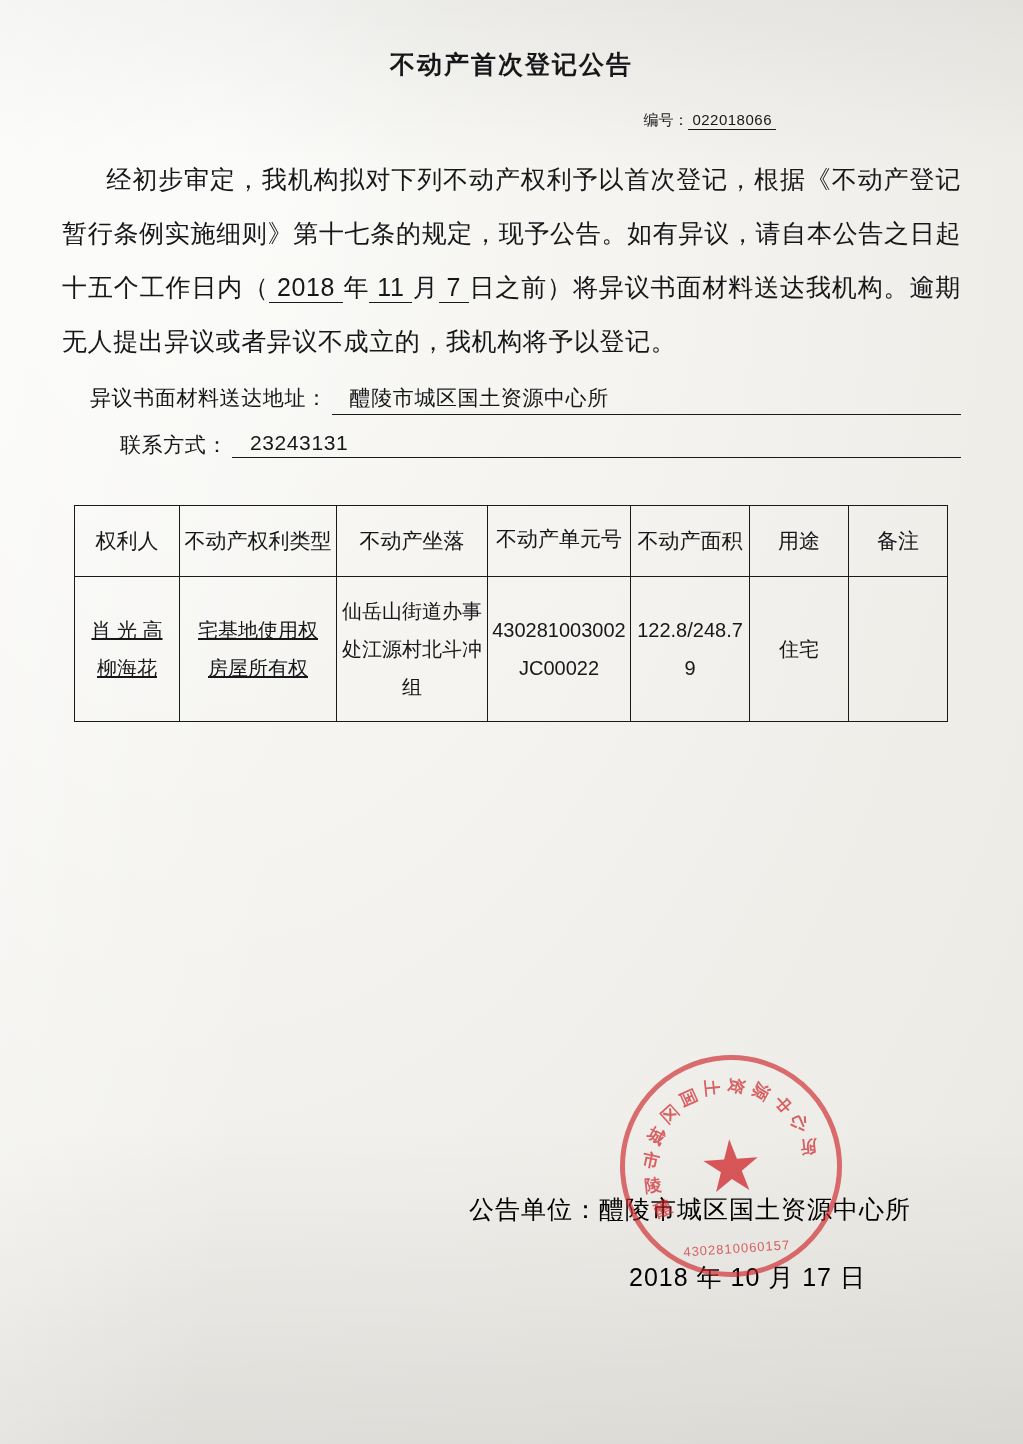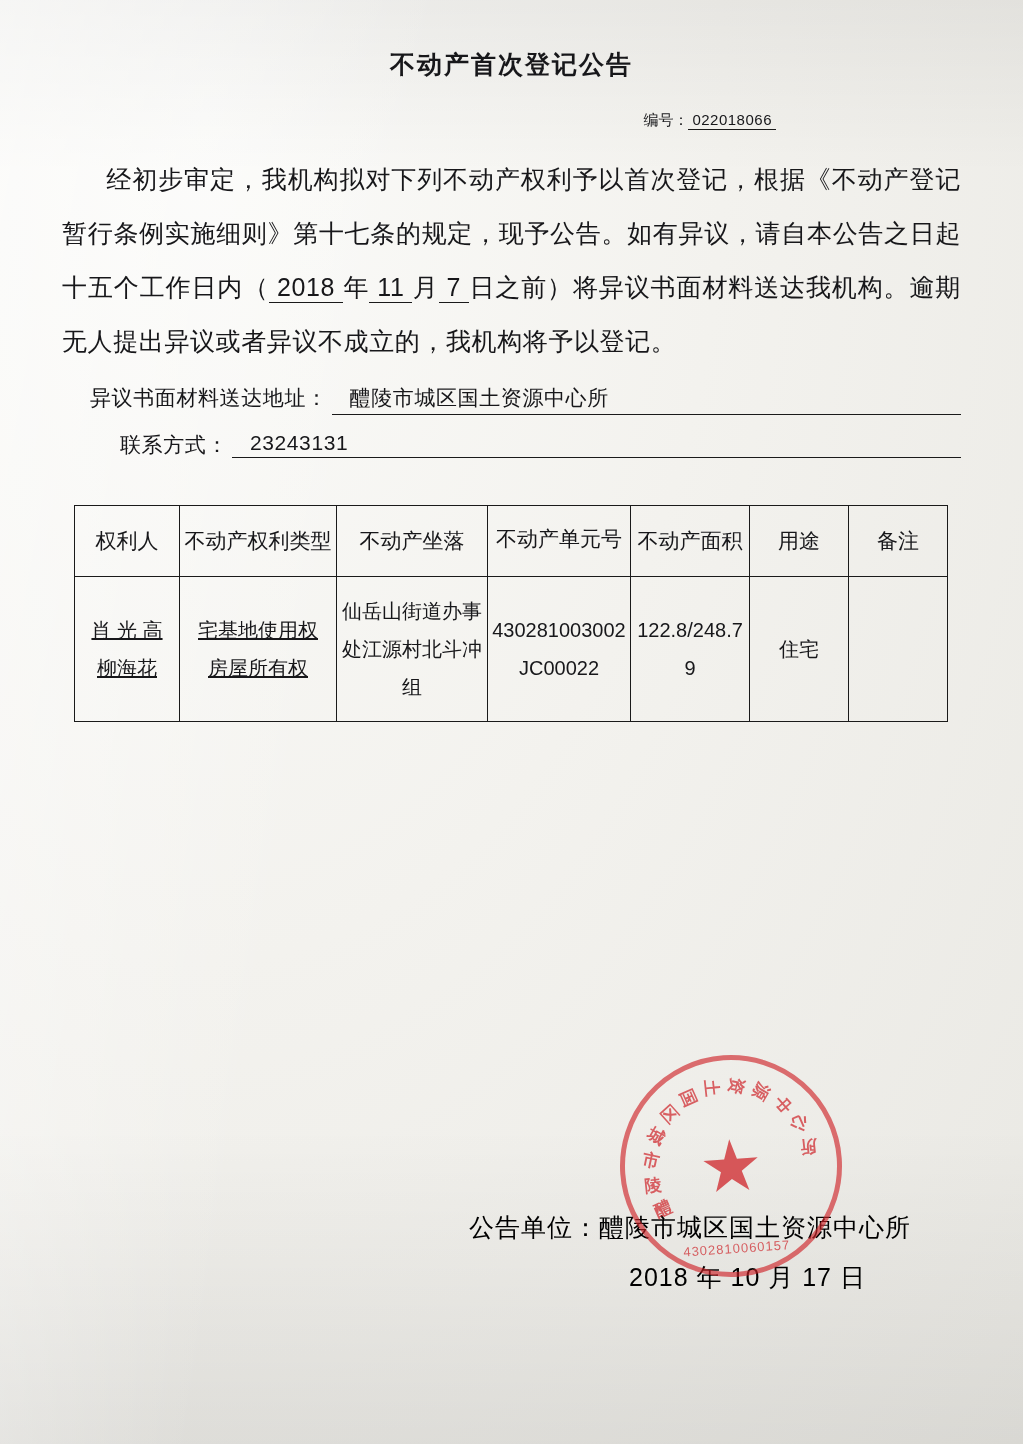--- a/index.html
+++ b/index.html
@@ -136,21 +136,21 @@
     z-index: 3;
   }
   .footer .issuer {
     font-size: 25px;
     letter-spacing: 1px;
     white-space: nowrap;
   }
   .footer .issue-date {
     font-size: 25px;
     letter-spacing: 1px;
-    margin-top: 17px;
+    margin-top: 35px;
     padding-left: 160px;
     white-space: nowrap;
   }
   
   .seal {
     position: absolute;
     left: 620px;
     top: 1055px;
     width: 212px;
     height: 212px;

